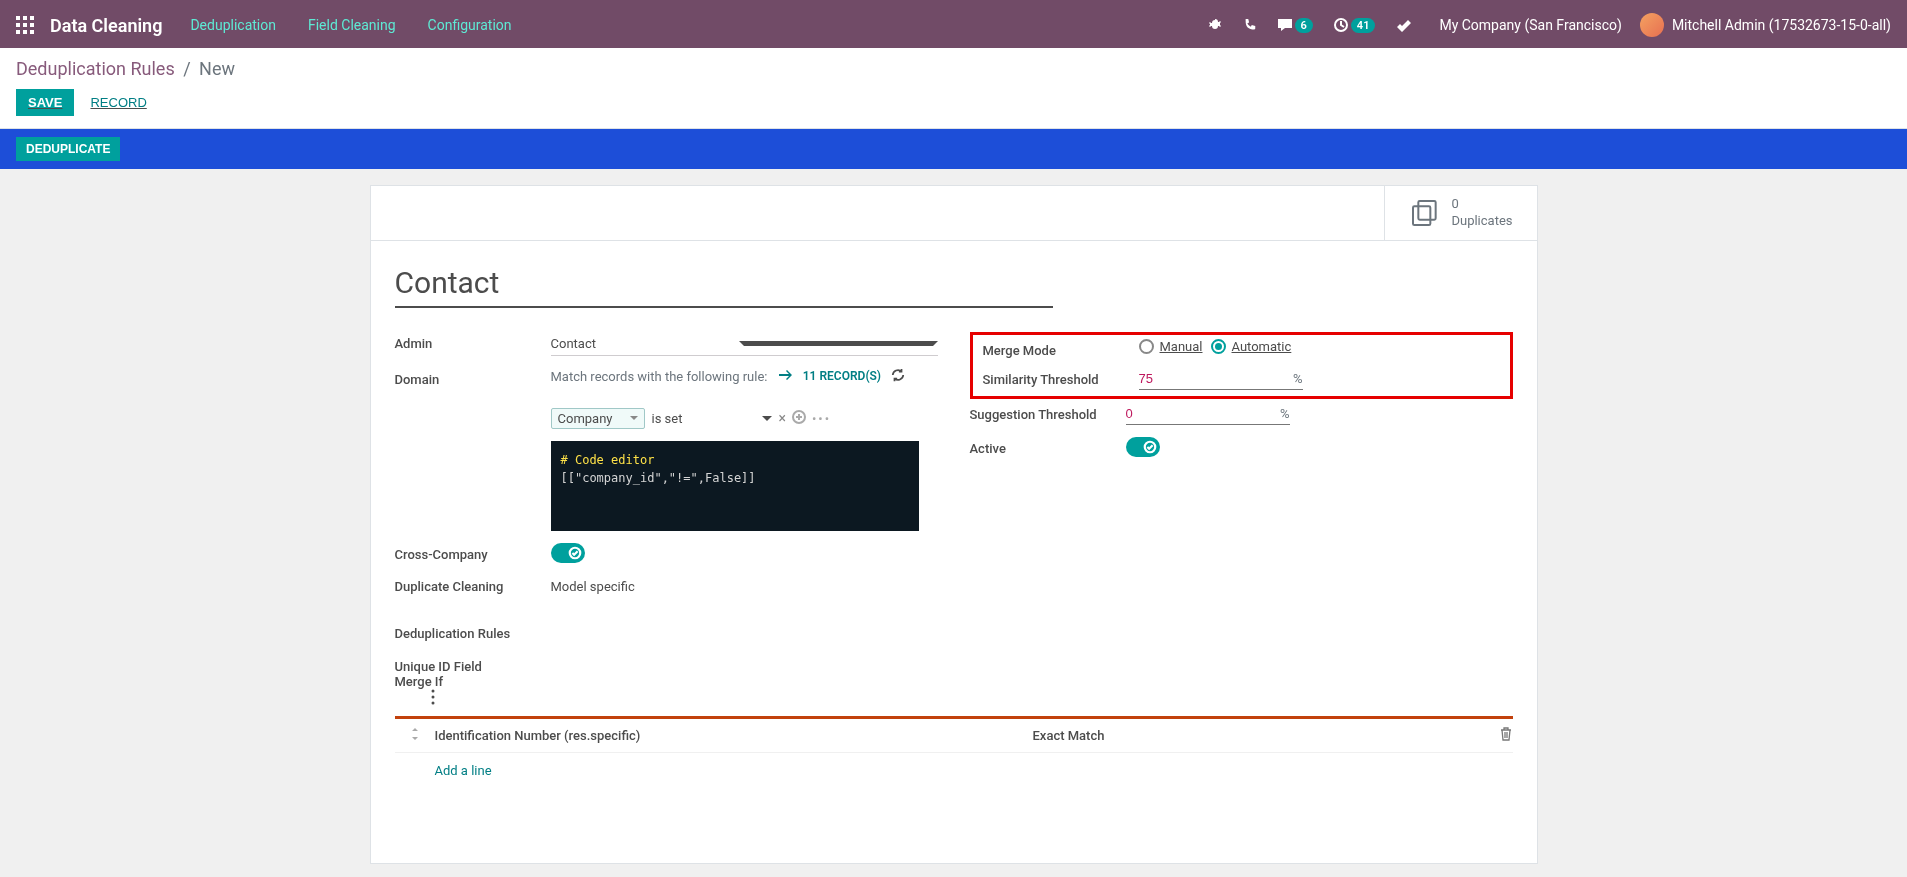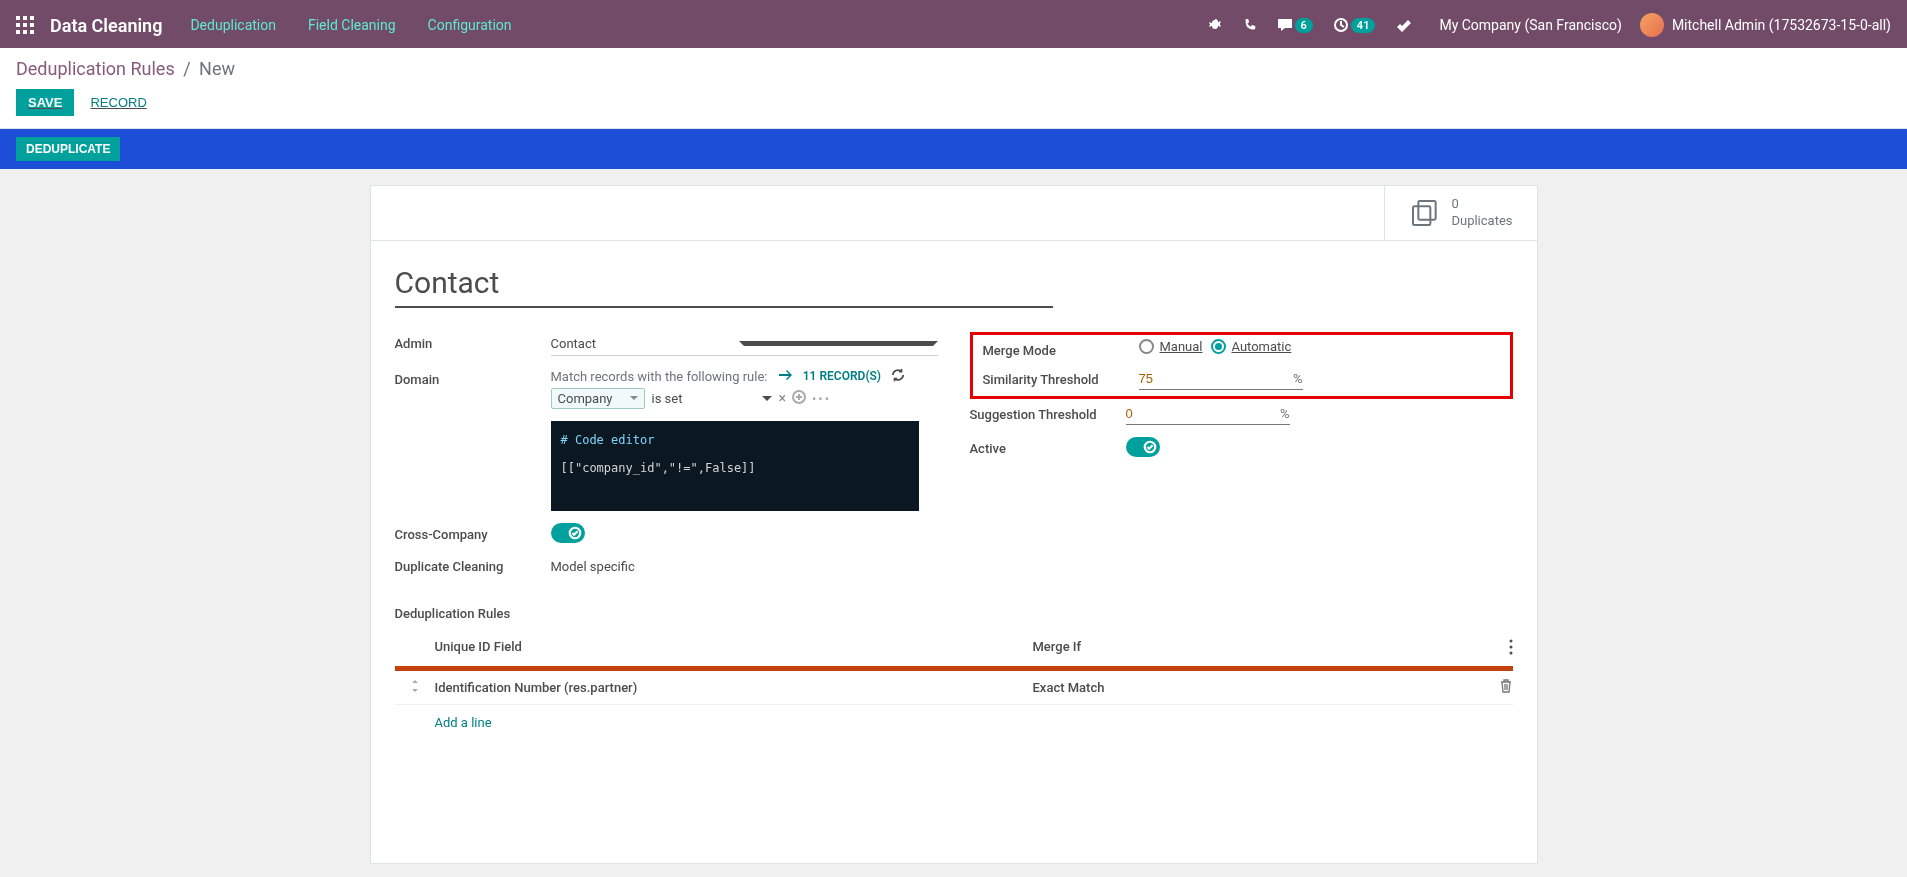--- a/index.html
+++ b/index.html
@@ -47,49 +47,49 @@
 .form-field { flex: 1; }
 
 .select-field { display: flex; align-items: center; border-bottom: 1px solid #CFCCCF; padding: 4px 0; cursor: pointer; }
 .select-field span { flex: 1; color: #4c4c4c; }
 .caret-down { width: 0; height: 0; border-left: 5px solid transparent; border-right: 5px solid transparent; border-top: 5px solid #4c4c4c; }
 
 .domain-text { color: #6c757d; font-size: 13px; }
 .domain-actions { display: inline-flex; align-items: center; gap: 10px; margin-left: 8px; }
 .record-count { color: #017e84; font-weight: 600; font-size: 12px; cursor: pointer; }
 
-.domain-row { display: flex; align-items: center; gap: 6px; margin-top: 3px; }
+.domain-row { display: flex; align-items: center; gap: 6px; margin-top: 23px; }
 .domain-chip { border: 1px solid #a0c8c7; background: #f0faf9; padding: 2px 6px; color: #4c4c4c; font-size: 13px; border-radius: 2px; display: flex; align-items: center; gap: 18px; }
 .domain-chip .chip-caret { width: 0; height: 0; border-left: 4px solid transparent; border-right: 4px solid transparent; border-top: 4px solid #888; }
 .domain-op { color: #4c4c4c; display: flex; align-items: center; gap: 80px; }
 .domain-icon { color: #888; font-size: 14px; cursor: pointer; }
 .domain-dots { color: #aaa; letter-spacing: 2px; }
 
 .code-editor { background: #0c1821; color: #d4d4d4; font-family: Consolas, Monaco, monospace; font-size: 12px; padding: 12px 10px; margin-top: 12px; width: 368px; height: 90px; }
-.code-editor .comment { color: #7dd3fc; display: block; margin-bottom: 14px; }
+.code-editor .comment { color: #fde047; display: block; margin-bottom: 4px; }
 
 .toggle { width: 34px; height: 20px; background: #00A09D; border-radius: 20px; position: relative; cursor: pointer; display: inline-flex; align-items: center; justify-content: flex-end; padding: 0 3px; }
 .toggle svg { width: 14px; height: 14px; }
 
 .highlight-box { border: 3px solid #e60000; padding: 4px 10px 2px 10px; margin-bottom: 4px; }
 
 .radio-group { display: flex; align-items: center; gap: 8px; text-decoration: underline; }
 .radio-opt { display: flex; align-items: center; gap: 6px; cursor: pointer; }
 .radio { width: 15px; height: 15px; border: 2px solid #888; border-radius: 50%; display: flex; align-items: center; justify-content: center; }
 .radio.checked { border-color: #00A09D; }
 .radio.checked::after { content: ""; width: 7px; height: 7px; background: #00A09D; border-radius: 50%; }
 
 .num-input { display: flex; align-items: center; border-bottom: 1px solid #777; width: 164px; }
-.num-input input { border: none; outline: none; width: 140px; font-size: 13px; padding: 3px 0; color: #a16207; background: transparent; }
+.num-input input { border: none; outline: none; width: 140px; font-size: 13px; padding: 3px 0; color: #be185d; background: transparent; }
 .num-input .suffix { color: #6c757d; margin-left: auto; }
 
 .section-header { font-size: 13px; font-weight: 500; color: #4c4c4c; margin-top: 20px; margin-bottom: 10px; }
 
 .rules-table { width: 100%; }
-.rules-table .thead { display: flex; border-bottom: 5px solid #c2410c; padding: 8px 0; }
+.rules-table .thead { display: flex; border-bottom: 3px solid #c2410c; padding: 8px 0; flex-direction: column; }
 .rules-table .col-handle { width: 40px; }
 .rules-table .col-field { flex: 1; font-size: 13px; color: #4c4c4c; font-weight: 500; }
 .rules-table .col-merge { width: 440px; font-size: 13px; color: #4c4c4c; font-weight: 500; }
 .rules-table .col-actions { width: 40px; text-align: right; }
 .rules-table .trow { display: flex; border-bottom: 1px solid #f0f0f0; padding: 8px 0; align-items: center; }
 .rules-table .trow .col-handle { color: #aaa; font-size: 11px; text-align: center; }
 .rules-table .trow .col-actions { cursor: pointer; }
 .rules-table .add-row { padding: 10px 0 10px 40px; }
 .rules-table .add-line { color: #017e84; cursor: pointer; font-size: 13px; }
 .kebab-icon { cursor: pointer; }
@@ -331,21 +331,21 @@
                 </svg>
             </span>
           </div>
         </div>
         <div class="trow">
           <div class="col-handle">
             <svg width="10" height="12" viewBox="0 0 10 12" fill="#aaa">
                 <path d="M5 0l3 3H2zM2 9h6l-3 3z"></path>
               </svg>
           </div>
-          <div class="col-field">Identification Number (res.partner)</div>
+          <div class="col-field">Identification Number (res.specific)</div>
           <div class="col-merge">Exact Match</div>
           <div class="col-actions">
             <svg width="14" height="14" viewBox="0 0 14 14" fill="none" stroke="#777" stroke-width="1.3">
                 <path d="M2 3h10M5 3V1h4v2M3 3l1 10h6l1-10M6 5v6M8 5v6"></path>
               </svg>
           </div>
         </div>
         <div class="add-row">
           <span class="add-line">Add a line</span>
         </div>

